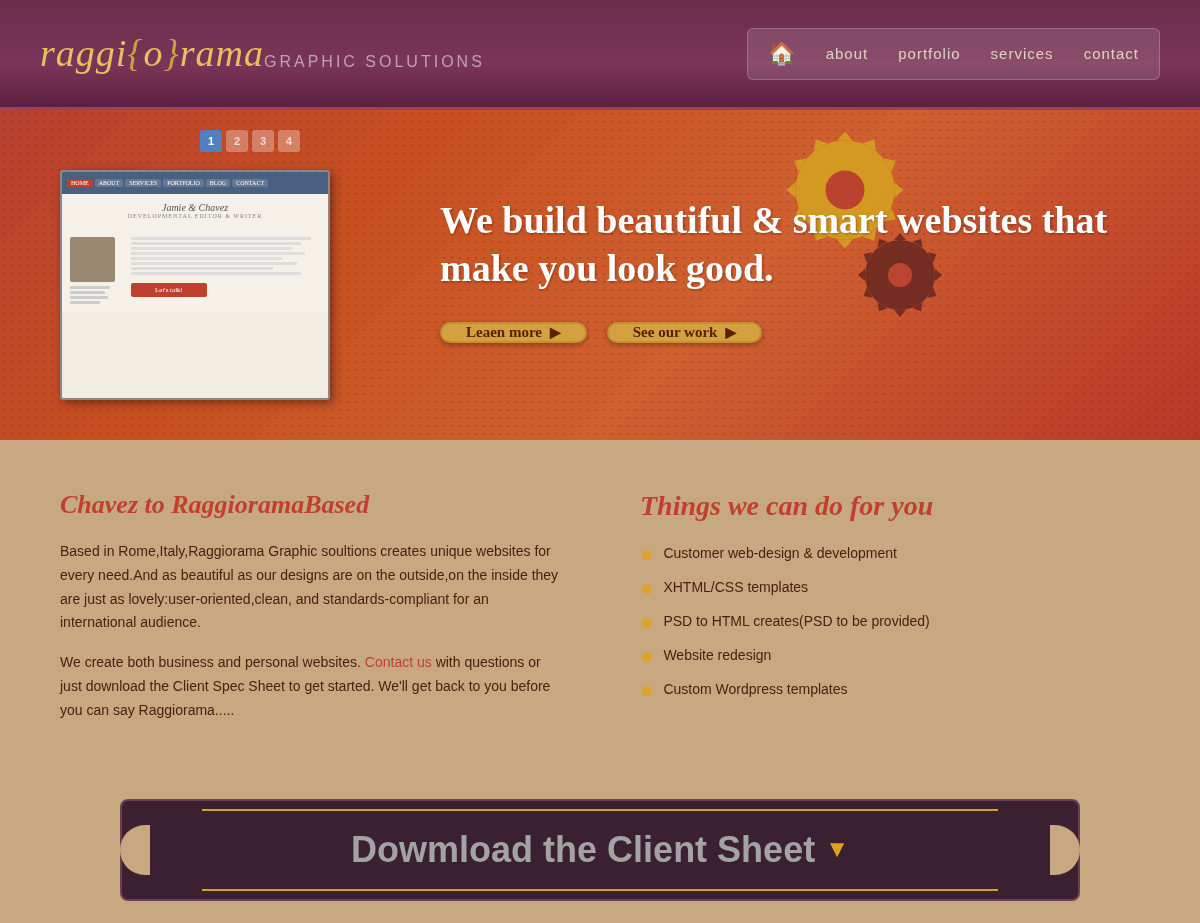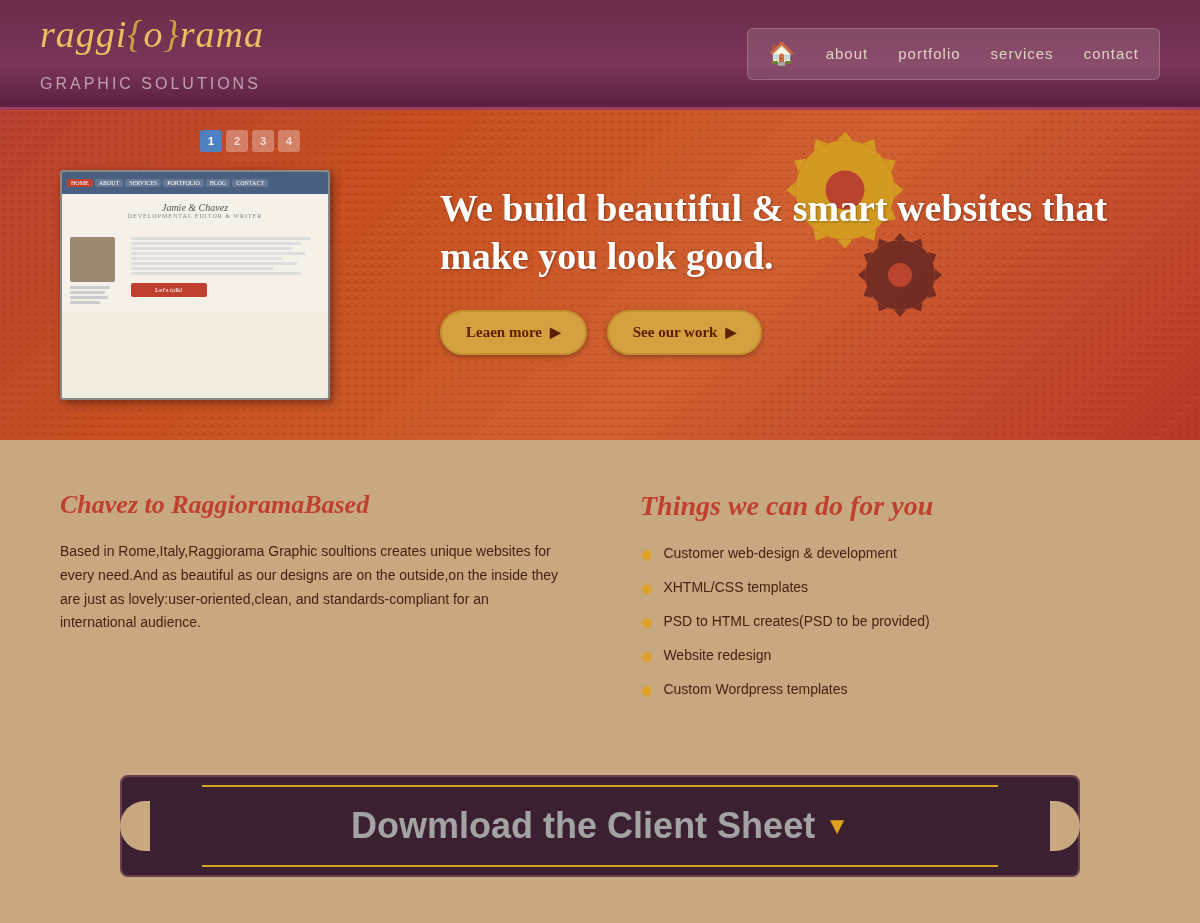--- a/index.html
+++ b/index.html
@@ -16,21 +16,21 @@
       background: linear-gradient(180deg, #6b2d4a 0%, #7a3558 60%, #5c2040 100%);
       height: 110px;
       display: flex;
       align-items: center;
       justify-content: space-between;
       padding: 0 40px;
       border-bottom: 3px solid #9b4060;
     }
     .logo-area {
       display: flex;
-      flex-direction: column;
+      flex-direction: row;
       align-items: flex-start;
     }
     .logo-text {
       font-family: 'Palatino Linotype', Palatino, serif;
       font-size: 38px;
       color: #e8c060;
       letter-spacing: 1px;
       font-style: italic;
       line-height: 1.1;
     }
@@ -241,21 +241,21 @@
     }
     .hero-buttons {
       display: flex;
       gap: 20px;
     }
     .hero-btn {
       background: #d4a040;
       color: #5a2000;
       border: 2px solid #c49030;
       border-radius: 25px;
-      padding: 12px 24px;
+      padding: 0 24px;
       font-size: 15px;
       font-family: Georgia, serif;
       cursor: pointer;
       display: flex;
       align-items: center;
       gap: 8px;
       font-weight: bold;
       text-shadow: none;
       box-shadow: 0 2px 5px rgba(0,0,0,0.3);
     }
@@ -502,20 +502,25 @@
         <span class="hero-btn-arrow">▶</span>
       </button>
     </div>
   </div>
 </section>
 
 <section class="content-section">
   <div class="content-left">
     <h2 class="content-heading">Chavez to RaggioramaBased</h2>
     <p class="content-text">Based in Rome,Italy,Raggiorama Graphic soultions creates unique websites for every need.And as beautiful as our designs are on the outside,on the inside they are just as lovely:user-oriented,clean, and standards-compliant for an international audience.</p>
+    <p class="content-text">
+      <span>We create both business and personal websites.</span>
+      <a class="content-link">Contact us</a>
+      <span> with questions or just download the Client Spec Sheet to get started. We'll get back to you before you can say Raggiorama.....</span>
+    </p>
   </div>
   <div class="content-right">
     <h2 class="services-heading">Things we can do for you</h2>
     <div class="service-item">
       <span class="service-icon">✺</span>
       <span>Customer web-design &amp; development</span>
     </div>
     <div class="service-item">
       <span class="service-icon">✺</span>
       <span>XHTML/CSS templates</span>

